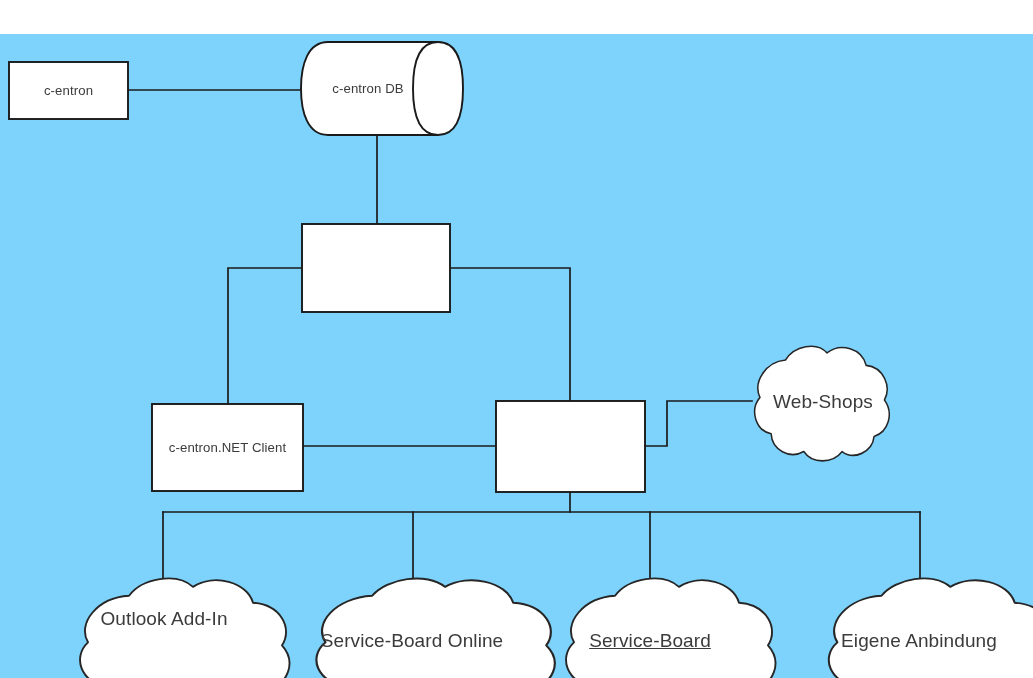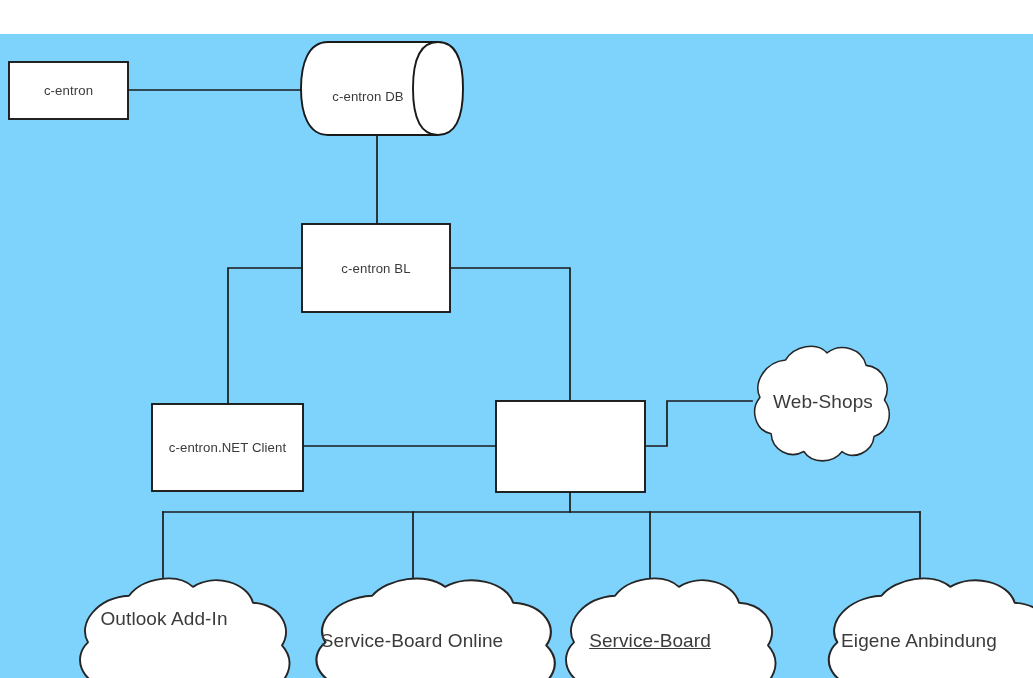--- a/index.html
+++ b/index.html
@@ -178,23 +178,22 @@
                  C 132 151 100 151 88 135
                  C 65 145 38 133 37 112
                  C 11 108 2 82 18 67
                  C 7 48 27 22 59 20 Z"></path>
       </g>
     </g>
   </svg>
 
   <div class="node-label" style="left:9px; top:28px; width:119px; height:57px;">c-entron</div>
 
-  <div class="node-label" style="left:303px; top:16px; width:130px; height:93px;">c-entron DB</div>
-
-  <div class="node-label" style="left:302px; top:190px; width:148px; height:88px;">c-entron BL</div>
+  <div class="node-label" style="left:303px; top:8px; width:130px; height:93px;">c-entron DB</div>
+
 
   <div class="node-label" style="left:152px; top:370px; width:151px; height:87px;">c-entron.NET Client</div>
 
 
   <div class="node-label cloud-label" style="left:748px; top:310px; width:150px; height:115px;">Web-Shops</div>
 
   <div class="node-label cloud-label" style="left:70px; top:520px; width:188px; height:128px;">Outlook Add-In</div>
 
   <div class="node-label cloud-label" style="left:305px; top:542px; width:214px; height:128px;">Service-Board Online</div>
 

